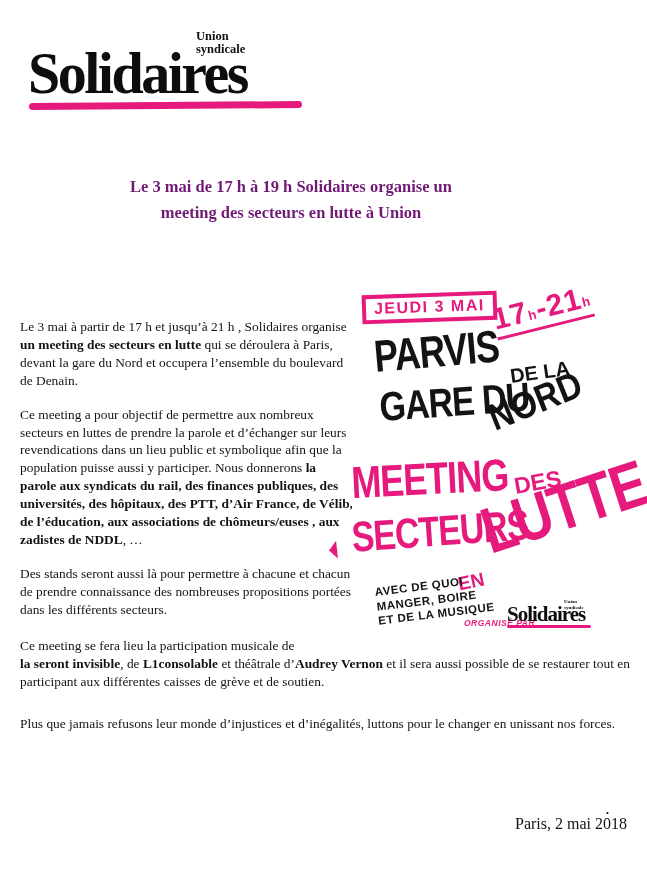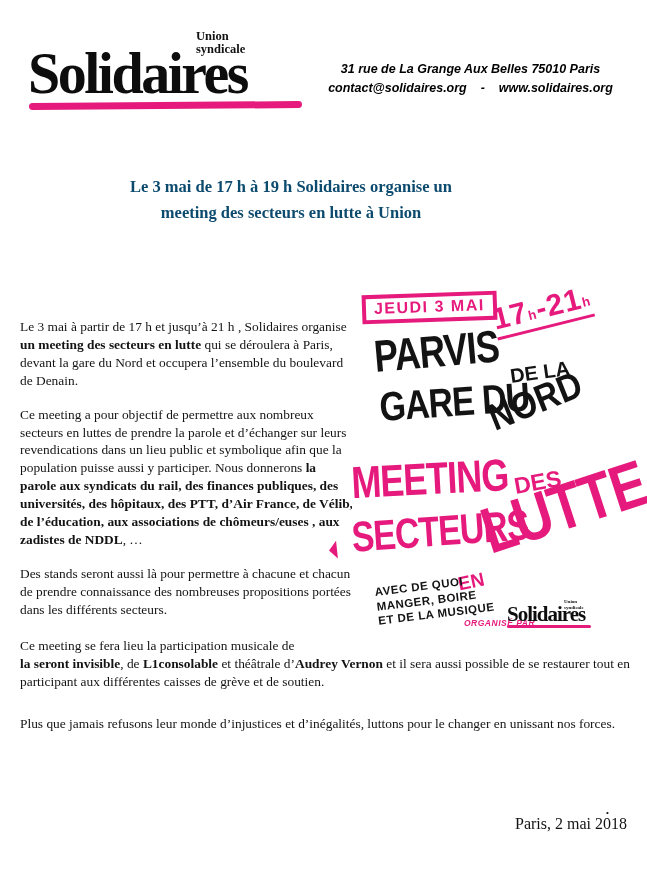--- a/index.html
+++ b/index.html
@@ -16,21 +16,21 @@
              transform:scaleY(1.02);white-space:nowrap;}
   .logo-underline{position:absolute;left:1px;top:78px;width:273px;height:7px;
                   background:var(--pink);border-radius:4px;transform:rotate(-0.4deg);}
   .address{position:absolute;left:323px;top:60px;width:295px;text-align:center;
            font-family:"Liberation Sans",sans-serif;font-weight:bold;font-style:italic;
            font-size:12.5px;line-height:19px;color:#000;}
   .address .pre{white-space:pre;}
 
   
   .title{position:absolute;left:0;top:174px;width:582px;text-align:center;
-         font-weight:bold;font-size:16.5px;line-height:26px;color:#0c4a6e;margin:0;}
+         font-weight:bold;font-size:16.5px;line-height:26px;color:#701a75;margin:0;}
 
   
   .col{position:absolute;left:20px;top:302px;width:333px;font-size:13.4px;line-height:17.9px;}
   .col p{margin:16px 0 15px 0;}
   .full{position:absolute;left:20px;top:637px;width:614px;font-size:13.4px;line-height:17.9px;}
   .full p{margin:0;}
   .full p + p{margin-top:24px;}
   .b{font-weight:bold;}
   .date-line{position:absolute;right:20px;top:787px;font-size:16px;margin-top:28px;}
   .trailing-dot{position:absolute;right:38px;top:802px;font-size:13.4px;font-weight:bold;}
@@ -85,24 +85,20 @@
 
   <div class="logo">
     <div class="logo-tag">
       <span>Union</span>
       <span>syndicale</span>
     </div>
     <div class="logo-word">Solidaires</div>
     <div class="logo-underline"></div>
   </div>
 
-  <div class="address">
-    <div>31 rue de La Grange Aux Belles 75010 Paris</div>
-    <div class="pre">contact@solidaires.org    -    www.solidaires.org</div>
-  </div>
 
   <h1 class="title">
     <span>Le 3 mai de 17 h à 19 h Solidaires organise un</span><br>
     <span>meeting des secteurs en lutte à Union</span>
   </h1>
 
   <div class="col">
     <p><span>Le 3 mai à partir de 17 h et jusqu’à 21 h , Solidaires organise </span><span class="b">un meeting des secteurs en lutte</span><span> qui se déroulera à Paris, devant la gare du Nord et occupera l’ensemble du boulevard de Denain.</span></p>
     <p><span>Ce meeting a pour objectif de permettre aux nombreux secteurs en luttes de prendre la parole et d’échanger  sur leurs revendications dans un lieu public et symbolique afin que la population puisse aussi y participer. Nous donnerons </span><span class="b">la parole aux syndicats du rail, des finances publiques, des universités, des hôpitaux, des PTT, d’Air France, de Vélib, de l’éducation, aux associations de chômeurs/euses , aux zadistes de NDDL</span><span>, …</span></p>
     <p><span>Des stands seront aussi là pour permettre à chacune et chacun de prendre connaissance des nombreuses propositions portées dans les différents secteurs.</span></p>

